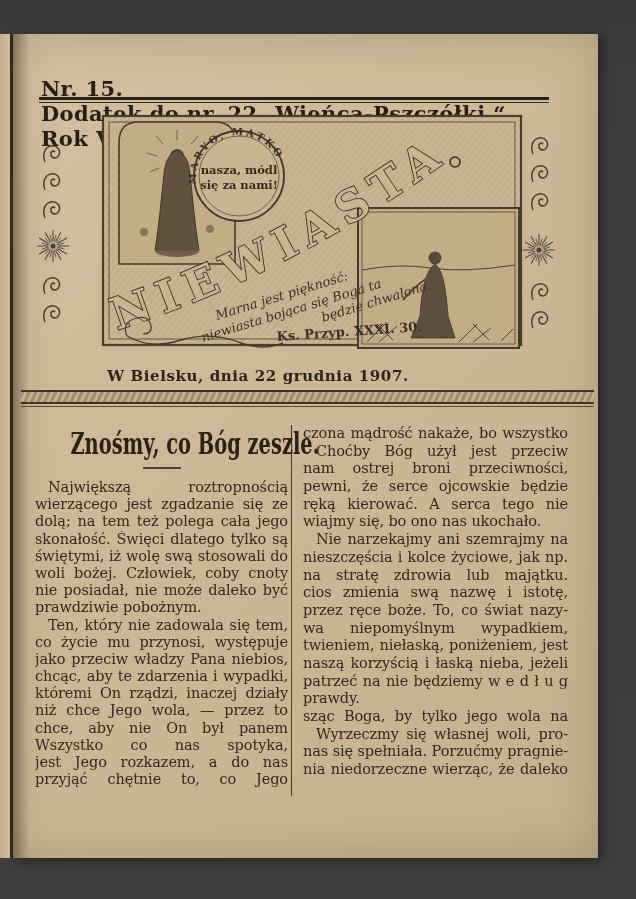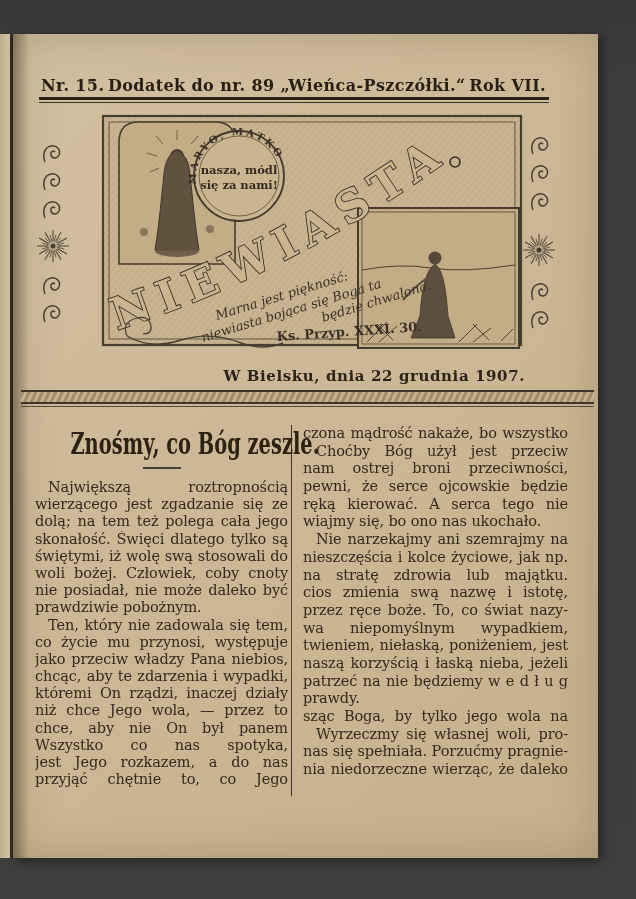--- a/index.html
+++ b/index.html
@@ -1,24 +1,24 @@
 <!DOCTYPE html>
 <html><head>
 <meta charset="utf-8">
 <style>
   html,body{margin:0;padding:0;background:#3b3b3b;}
   #stage{position:relative;width:636px;height:899px;background:linear-gradient(180deg,#373737 0%,#3c3c3c 8%,#3e3e3e 100%);overflow:hidden;font-family:"DejaVu Serif",serif;}
   .sliver{position:absolute;left:0;top:34px;width:10px;height:824px;background:linear-gradient(to right,#bfae8a,#d6c5a5);}
   .gutterline{position:absolute;left:10px;top:34px;width:3px;height:824px;background:#322c24;}
   .page{position:absolute;left:13px;top:34px;width:585px;height:824px;background:linear-gradient(135deg,#d1c0a1 0%,#ccb896 45%,#c5b18c 100%);box-shadow:inset 0 0 46px rgba(92,76,48,.28), 3px 3px 9px rgba(0,0,0,.45);}
   .page::before{content:"";position:absolute;left:0;top:0;bottom:0;width:16px;background:linear-gradient(to right,rgba(42,33,20,.40),rgba(42,33,20,0));pointer-events:none;}
-  .header{position:absolute;left:28px;right:52px;top:42px;display:flex;justify-content:space-between;align-items:baseline;font-weight:bold;font-size:16px;color:#271f14;letter-spacing:.4px;}
+  .header{position:absolute;left:28px;right:52px;top:42px;display:flex;justify-content:space-between;align-items:baseline;font-weight:bold;font-size:21px;color:#271f14;letter-spacing:.4px;flex-direction:column;}
   .headrule{position:absolute;left:26px;top:63px;width:510px;height:2px;border-top:3px solid #292218;border-bottom:1px solid #3a3227;}
   .masthead{position:absolute;left:18px;top:76px;width:530px;height:246px;}
-  .dateline{position:absolute;top:333px;left:0;width:490px;text-align:right;font-weight:bold;font-size:15px;letter-spacing:.6px;color:#2d2418;padding-left:22px;}
+  .dateline{position:absolute;top:333px;left:0;width:490px;text-align:center;font-weight:bold;font-size:15px;letter-spacing:.6px;color:#2d2418;}
   .divider{position:absolute;top:356px;left:8px;right:4px;height:10px;border-top:2px solid #3d352a;border-bottom:2px solid #3d352a;background:repeating-linear-gradient(115deg,#a08d69 0 3px,#c4b28f 3px 6px);}
   .divider2{position:absolute;top:372px;left:8px;right:4px;height:1px;background:#564b39;}
   .colrule{position:absolute;top:391px;left:278px;width:1px;height:371px;background:linear-gradient(180deg,#3c3325 0%,#584c39 55%,#3c3325 100%);}
   .leftcol{position:absolute;top:391px;left:22px;width:253px;}
   .rightcol{position:absolute;top:391px;left:290px;width:265px;}
   .article-title{width:100%;text-align:center;white-space:nowrap;font-weight:bold;font-size:27px;color:#2c2214;transform:scale(.72,1.08);transform-origin:center top;margin-top:2px;}
   .title-rule{width:38px;height:2px;background:#4a4034;margin:9px auto 10px auto;}
   .line{font-size:14.5px;color:#33291d;text-align:justify;text-align-last:justify;letter-spacing:-.1px;overflow:hidden;}
   .leftcol .line{line-height:17.2px;max-height:17.2px;}
   .rightcol .line{line-height:17.7px;max-height:17.7px;}
@@ -29,21 +29,21 @@
 <body>
 
 <div id="stage">
   <div class="sliver"></div>
   <div class="gutterline"></div>
 
   <div class="page">
 
     <div class="header">
       <span>Nr. 15.</span>
-      <span>Dodatek do nr. 89 „Wieńca-Pszczółki.“</span>
+      <span>Dodatek do nr. 22 „Wieńca-Pszczółki.“</span>
       <span>Rok VII.</span>
     </div>
     <div class="headrule"></div>
 
     <svg class="masthead" viewBox="0 0 530 246">
       <defs>
         <pattern id="hatch" width="5" height="5" patternUnits="userSpaceOnUse" patternTransform="rotate(40)">
           <line x1="0" y1="0" x2="0" y2="5" stroke="#8a7956" stroke-width="0.7" opacity="0.5"></line>
         </pattern>
         <g id="curl">

